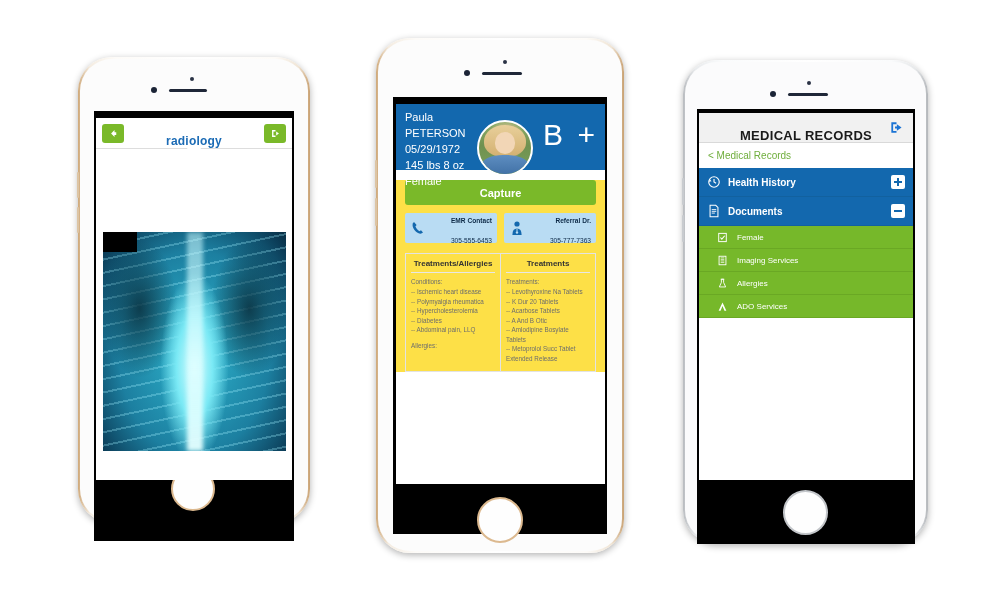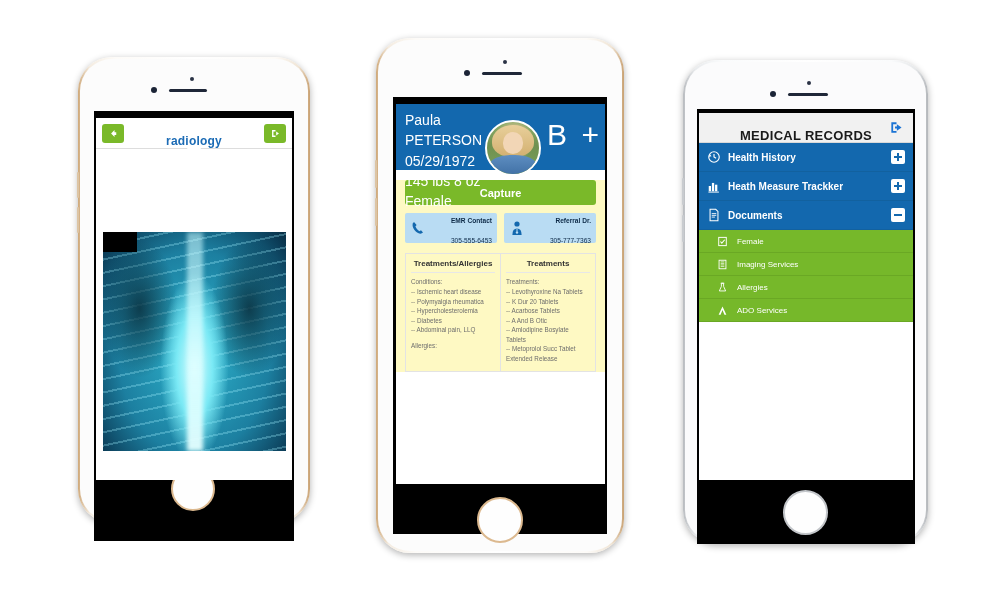--- a/index.html
+++ b/index.html
@@ -101,21 +101,21 @@
   .p2-hdr-left { position:absolute; left:5px; top:3px; }
   .p2-logo { position:absolute; right:7px; top:2px; width:22px; height:20px; }
   .p2-notch2 {
     position:absolute; left:50%; bottom:-6px; transform:translateX(-50%);
     width:17px; height:7px; background:#fff;
     clip-path: polygon(0 0, 100% 0, 50% 100%);
     z-index:3;
   }
   .p2-info { background:#1368ae; height:66px; position:relative; display:flex; }
   .p2-left {
-    padding:6px 0 0 9px; color:#fff; font-size:14px; line-height:1.45; flex:0 0 78px;
+    padding:6px 0 0 9px; color:#fff; font-size:11px; line-height:1.45; flex:0 0 78px;
   }
   .p2-mid { flex:0 0 62px; position:relative; }
   .avatar {
     position:absolute; left:50%; top:16px; transform:translateX(-50%);
     width:56px; height:56px; border-radius:50%;
     border:2px solid #ffffff;
     background:
       radial-gradient(circle at 52% 36%, #f4d9b8 0%, #e8c49c 26%, rgba(232,196,156,0) 46%),
       linear-gradient(to bottom, #8fae6b 0%, #6f9150 45%, #7aa05b 100%);
     overflow:hidden;
@@ -133,21 +133,21 @@
   .avatar .shirt {
     position:absolute; left:6%; bottom:-4%; width:88%; height:40%;
     border-radius:46% 46% 0 0;
     background:linear-gradient(to bottom,#5e8ec1,#3f6fa4);
   }
   .p2-right {
     flex:1; display:flex; align-items:center; justify-content:center;
     color:#fff; font-size:30px; font-weight:300; letter-spacing:3px;
     padding-bottom:4px;
   }
-  .p2-body { background:#fef9c3; padding:0 9px; }
+  .p2-body { background:#fde047; padding:0 9px; }
   .capture-btn {
     margin-top:10px; height:25px; background:#7ab929; border-radius:3px;
     display:flex; align-items:center; justify-content:center;
     color:#fff; font-size:11px; font-weight:bold;
   }
   .contacts { display:flex; gap:7px; margin-top:8px; }
   .contact {
     flex:1; background:#b9dcf3; border-radius:2px; height:30px;
     display:flex; align-items:center; padding:0 5px; gap:4px;
   }
@@ -348,46 +348,35 @@
       <span class="p3-logout">
         <span class="ico">
           <svg width="15" height="15" viewBox="0 0 16 16">
             <path d="M2.5 2.5 H8 V4.4 H4.4 V11.6 H8 V13.5 H2.5 Z" fill="#1a73d4"></path>
             <path d="M8.4 4.6 L13.4 8 L8.4 11.4 V9 H6.4 V7 H8.4 Z" fill="#1a73d4"></path>
           </svg>
         </span>
       </span>
     </div>
 
+    <div class="p3-crumb">&lt; Medical Records</div>
 
     <div>
       <div class="acc-item">
         <span class="ico">
           <svg width="14" height="14" viewBox="0 0 16 16">
             <circle cx="8" cy="8" r="6" fill="none" stroke="#fff" stroke-width="1.3"></circle>
             <path d="M8 4.6 V8 L10.4 9.4" stroke="#fff" stroke-width="1.3" fill="none"></path>
             <path d="M3 4.6 L2.2 7.6 L5.2 7.2 Z" fill="#fff"></path>
           </svg>
         </span>
         <span class="alabel">Health History</span>
         <span class="pm plus"></span>
       </div>
 
-      <div class="acc-item">
-        <span class="ico">
-          <svg width="14" height="14" viewBox="0 0 16 16">
-            <rect x="2" y="8" width="2.6" height="6" fill="#fff"></rect>
-            <rect x="5.6" y="4.5" width="2.6" height="9.5" fill="#fff"></rect>
-            <rect x="9.2" y="6.5" width="2.6" height="7.5" fill="#fff"></rect>
-            <rect x="1.6" y="14.4" width="12" height="1.1" fill="#fff"></rect>
-          </svg>
-        </span>
-        <span class="alabel">Heath Measure Trackker</span>
-        <span class="pm plus"></span>
-      </div>
 
       <div class="acc-item">
         <span class="ico">
           <svg width="14" height="14" viewBox="0 0 16 16">
             <path d="M3.5 1.5 H10 L12.5 4 V14.5 H3.5 Z" fill="none" stroke="#fff" stroke-width="1.2"></path>
             <path d="M5.4 6.4 H10.6 M5.4 8.4 H10.6 M5.4 10.4 H9" stroke="#fff" stroke-width="1"></path>
           </svg>
         </span>
         <span class="alabel">Documents</span>
         <span class="pm"></span>

